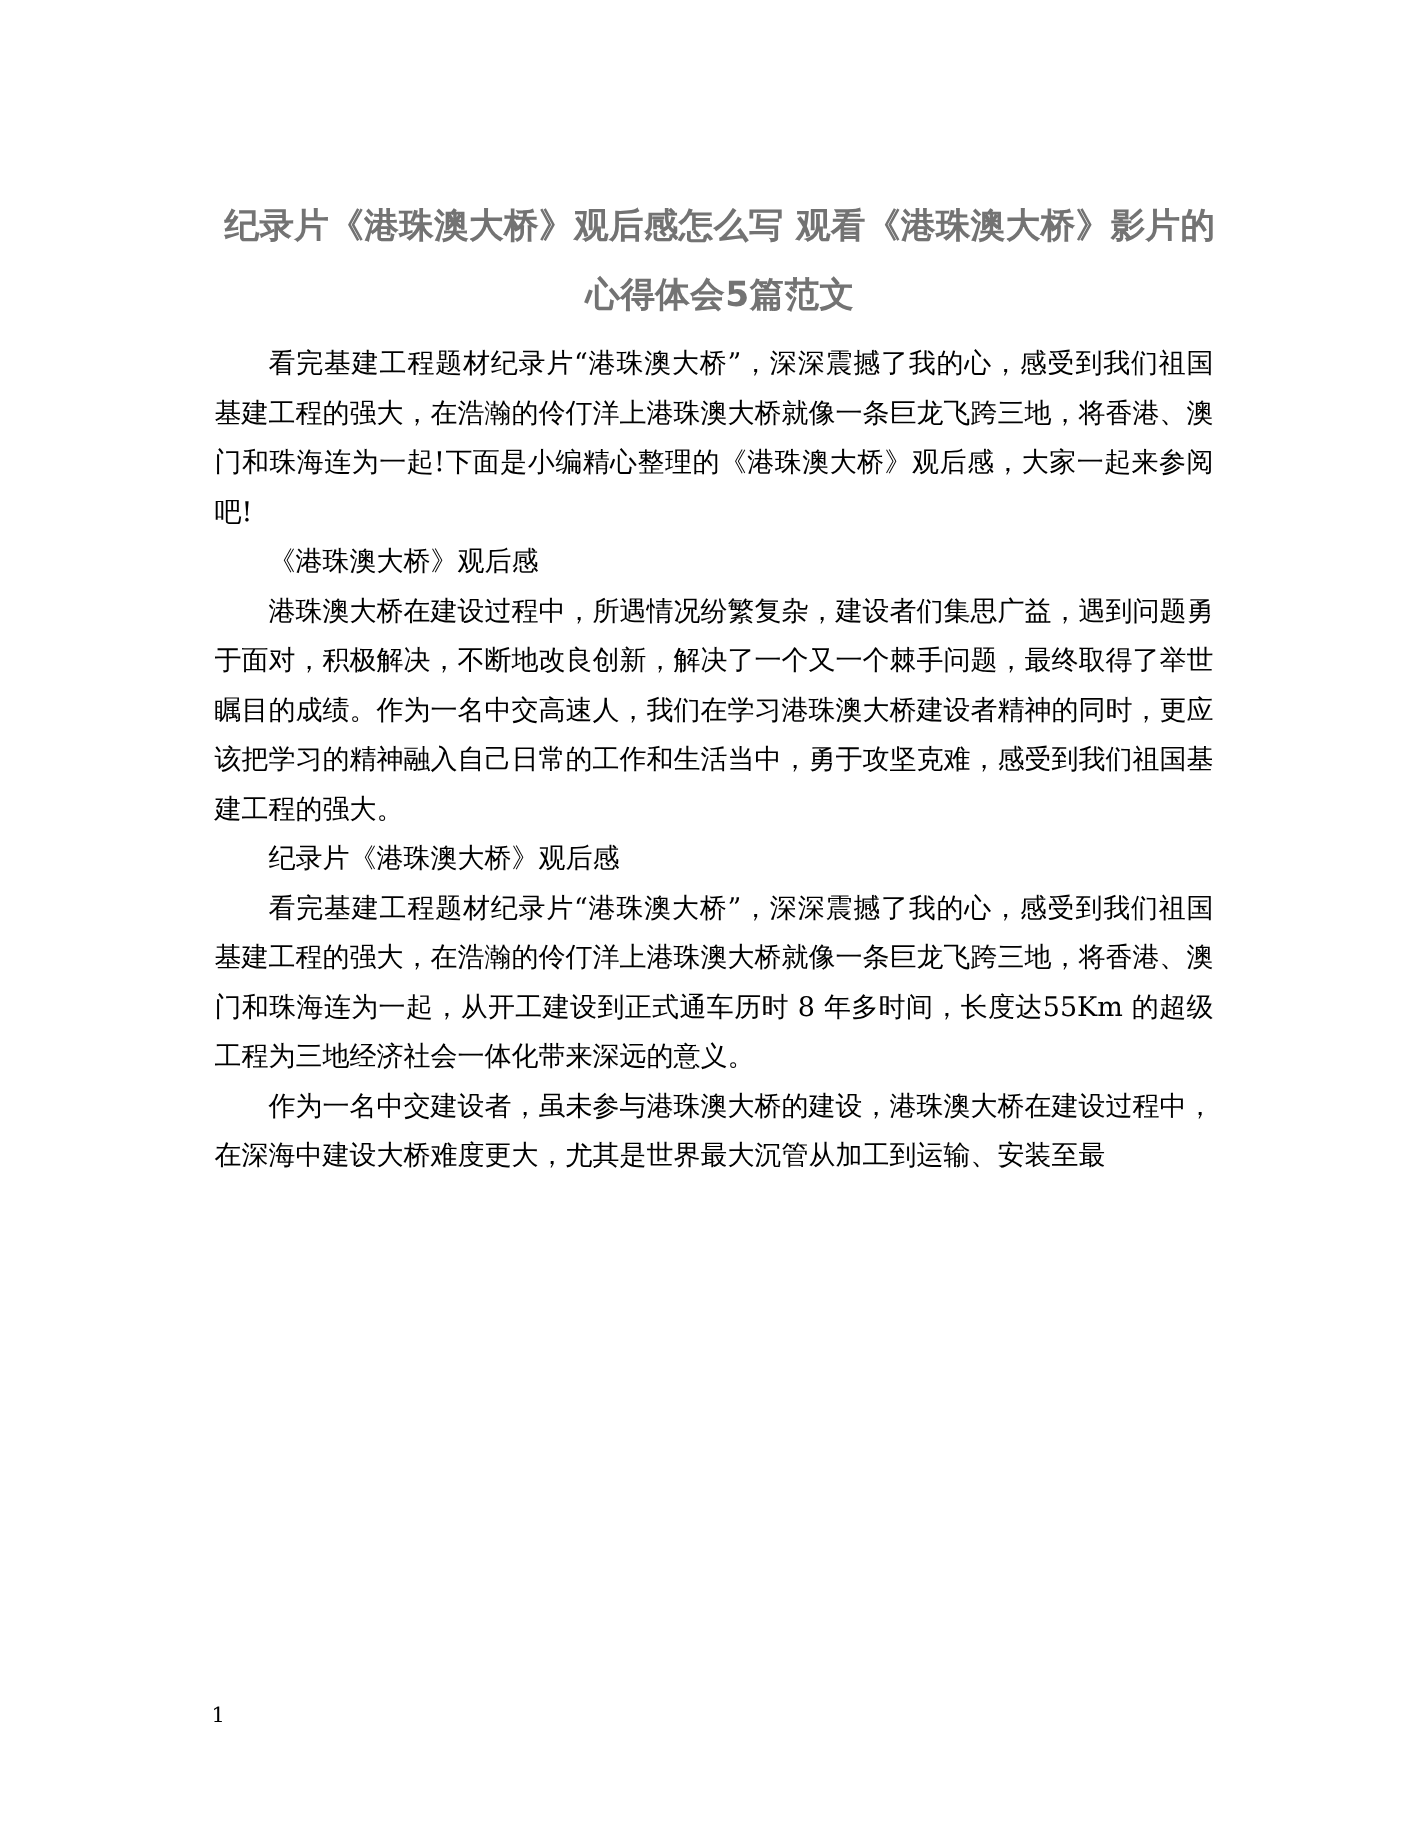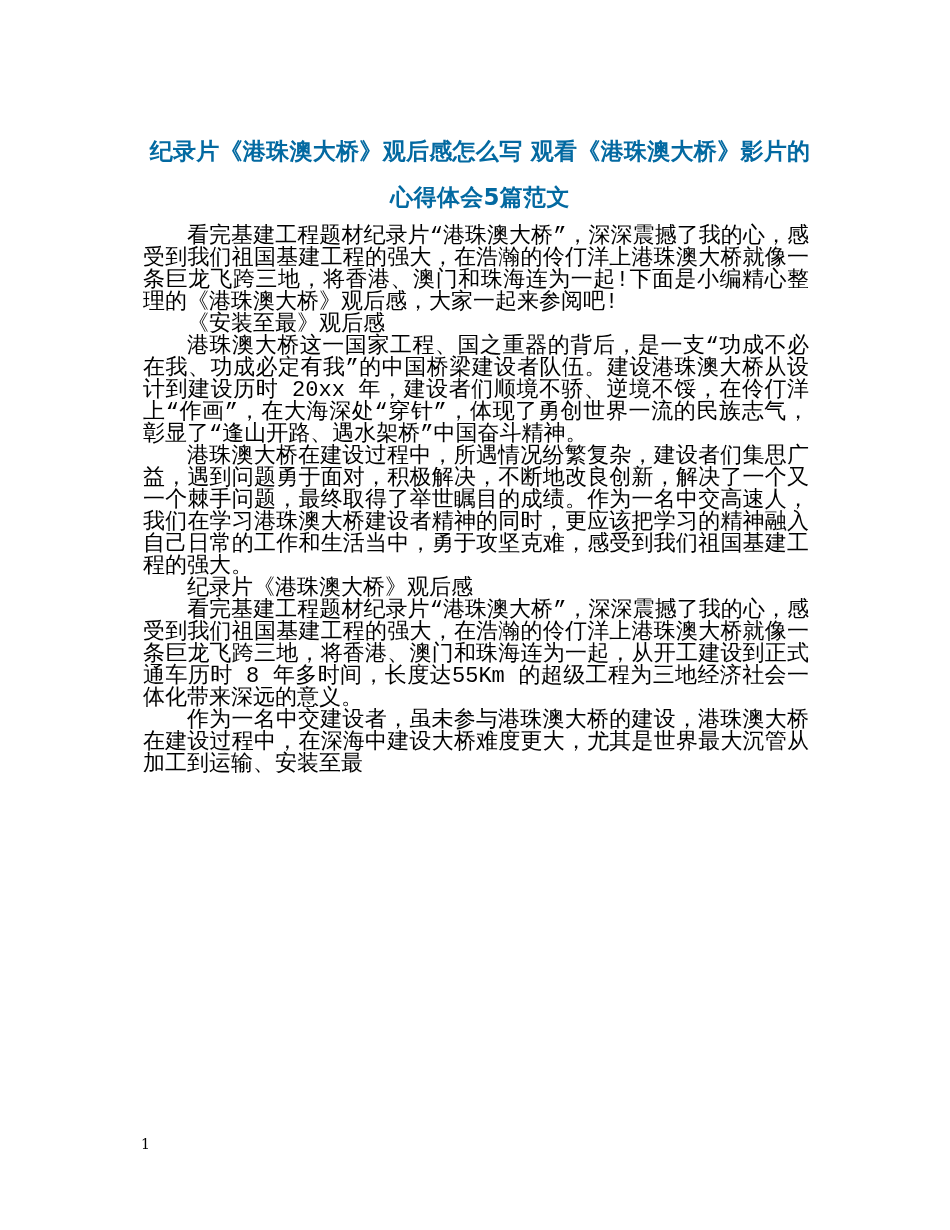--- a/index.html
+++ b/index.html
@@ -22,38 +22,37 @@
       width: 950px;
       height: 1230px;
       background: #ffffff;
     }
     .title {
       position: absolute;
       left: 140px;
       top: 128px;
       width: 680px;
       text-align: center;
-      color: #0369a1;
+      color: #737373;
       font-family: "DejaVu Sans", "Liberation Sans", sans-serif;
       font-weight: bold;
       font-size: 23px;
       line-height: 46px;
       letter-spacing: 0.3px;
       margin: 0;
     }
     .body {
       position: absolute;
       left: 143px;
       top: 226px;
       width: 666px;
-      font-size: 22px;
-      line-height: 22px;
+      font-size: 18px;
+      line-height: 33px;
       text-align: justify;
       text-justify: inter-character;
-      font-family: Liberation Mono, monospace;
     }
     .body p {
       margin: 0;
       text-indent: 2em;
     }
     .page-number {
       position: absolute;
       left: 141px;
       top: 1136px;
       font-family: "DejaVu Serif", "Liberation Serif", serif;
@@ -62,22 +61,21 @@
     }
   </style>
 </head>
 <body>
 
 <div class="page">
   <h1 class="title">纪录片《港珠澳大桥》观后感怎么写 观看《港珠澳大桥》影片的心得体会5篇范文</h1>
 
   <div class="body">
     <p>看完基建工程题材纪录片“港珠澳大桥”，深深震撼了我的心，感受到我们祖国基建工程的强大，在浩瀚的伶仃洋上港珠澳大桥就像一条巨龙飞跨三地，将香港、澳门和珠海连为一起!下面是小编精心整理的《港珠澳大桥》观后感，大家一起来参阅吧!</p>
-    <p>《安装至最》观后感</p>
-    <p>港珠澳大桥这一国家工程、国之重器的背后，是一支“功成不必在我、功成必定有我”的中国桥梁建设者队伍。建设港珠澳大桥从设计到建设历时 20xx 年，建设者们顺境不骄、逆境不馁，在伶仃洋上“作画”，在大海深处“穿针”，体现了勇创世界一流的民族志气，彰显了“逢山开路、遇水架桥”中国奋斗精神。</p>
+    <p>《港珠澳大桥》观后感</p>
     <p>港珠澳大桥在建设过程中，所遇情况纷繁复杂，建设者们集思广益，遇到问题勇于面对，积极解决，不断地改良创新，解决了一个又一个棘手问题，最终取得了举世瞩目的成绩。作为一名中交高速人，我们在学习港珠澳大桥建设者精神的同时，更应该把学习的精神融入自己日常的工作和生活当中，勇于攻坚克难，感受到我们祖国基建工程的强大。</p>
     <p>纪录片《港珠澳大桥》观后感</p>
     <p>看完基建工程题材纪录片“港珠澳大桥”，深深震撼了我的心，感受到我们祖国基建工程的强大，在浩瀚的伶仃洋上港珠澳大桥就像一条巨龙飞跨三地，将香港、澳门和珠海连为一起，从开工建设到正式通车历时 8 年多时间，长度达55Km 的超级工程为三地经济社会一体化带来深远的意义。</p>
     <p>作为一名中交建设者，虽未参与港珠澳大桥的建设，港珠澳大桥在建设过程中，在深海中建设大桥难度更大，尤其是世界最大沉管从加工到运输、安装至最</p>
   </div>
 
   <div class="page-number">1</div>
 </div>
 
 </body></html>

